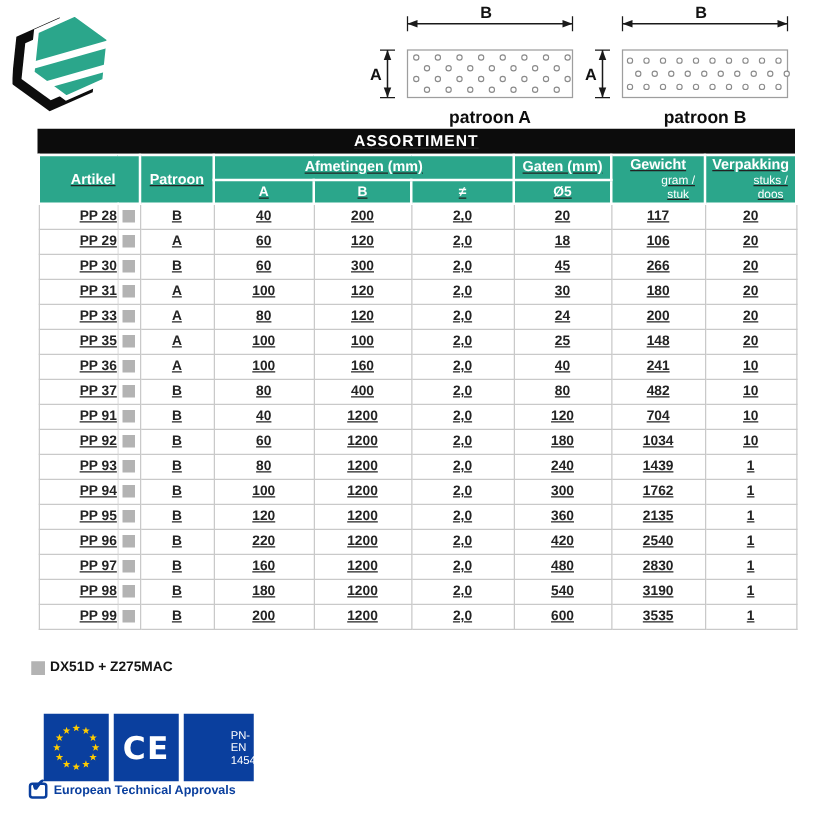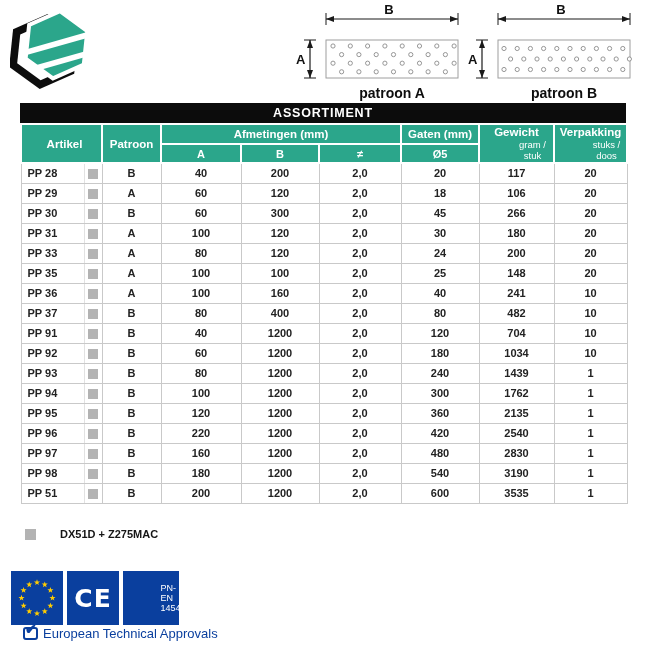--- a/index.html
+++ b/index.html
@@ -20,55 +20,55 @@
   #diagram-b{left:468px;}
   .dim-line{stroke:var(--line);stroke-width:1.2;}
   .dim-tick{stroke:var(--line);stroke-width:1;}
   .dim-arrow{fill:var(--line);}
   .plate{fill:#fff;stroke:#9e9e9e;stroke-width:1;}
   .holes circle{fill:#fff;stroke:#8b8b8b;stroke-width:0.9;}
   .dim-label{font:700 13px "Liberation Sans",sans-serif;fill:#111;}
   .caption{font:700 14px "Liberation Sans",sans-serif;fill:#0d0d0d;text-anchor:middle;}
 
   
-  .table-wrap{position:absolute;left:20px;top:103px;width:606px;}
+  .table-wrap{position:absolute;left:30px;top:103px;width:606px;text-decoration:underline;}
   .title-bar{height:20px;background:var(--bar);color:#fff;display:flex;align-items:center;
              justify-content:center;font-size:12.5px;font-weight:700;letter-spacing:.8px;}
   table{border-collapse:collapse;width:606px;table-layout:fixed;}
   thead th{background:var(--teal);color:#fff;border:2px solid #fff;padding:0;
            font-size:11.5px;font-weight:700;text-align:center;vertical-align:middle;}
   thead tr.r1 th{height:20px;}
   thead tr.r2 th{height:19px;font-size:11px;}
   th.h-artikel{text-align:center;padding-left:6px;}
   th .sub{display:block;font-size:9.5px;font-weight:400;margin-top:1px;margin-left:32px;}
   tbody td{height:20px;border:1px solid var(--row-border);padding:0;text-align:center;
            font-size:11px;font-weight:700;color:var(--ink);}
-  tbody td.c-artikel{text-align:left;padding-left:6px;border-right-color:#e2e2e2;}
+  tbody td.c-artikel{text-align:right;padding-left:6px;border-right-color:#e2e2e2;}
   tbody td.c-swatch{border-left-color:#e2e2e2;}
   .swatch{display:inline-block;width:10px;height:10px;background:var(--swatch);vertical-align:middle;}
 
   
-  .legend{position:absolute;left:25px;top:528px;display:flex;align-items:center;gap:24px;}
+  .legend{position:absolute;left:25px;top:528px;display:flex;align-items:center;gap:4px;}
   .legend .swatch{width:11px;height:11px;}
   .legend-label{font-size:11px;font-weight:600;color:#151515;}
 
   
-  .certs{position:absolute;left:11px;top:571px;display:flex;gap:4px;}
+  .certs{position:absolute;left:35px;top:571px;display:flex;gap:4px;}
   .cert-box{width:52px;height:54px;background:var(--cert-blue);display:flex;
             align-items:center;justify-content:center;}
   #pn-box{width:56px;}
   .ce-text{color:#fff;font-size:25px;font-weight:700;font-family:"DejaVu Sans",sans-serif;letter-spacing:1px;}
   .pn-text{color:#fff;font-size:9px;font-weight:400;padding-left:44px;}
 
   .approvals{position:absolute;left:23px;top:626px;display:flex;align-items:center;gap:5px;}
   .checkbox{width:15px;height:13px;border:2px solid var(--cert-blue);border-radius:3px;
             background:#fff;position:relative;flex:0 0 auto;}
   .checkbox .check{position:absolute;left:0px;top:-7px;color:var(--cert-blue);
                    font-size:14px;font-weight:700;line-height:1;}
-  .approval-label{color:var(--cert-blue);font-size:13px;font-weight:400;}
+  .approval-label{color:var(--cert-blue);font-size:10px;font-weight:700;}
 </style>
 </head>
 <body>
 
 <svg class="logo" width="82" height="94" viewBox="0 0 102 117">
   <g transform="rotate(6 50 58)">
     <polygon points="42,13 82.7,36.5 82.7,83.5 42,107 1.3,83.5 1.3,36.5" fill="#0d0d0d"></polygon>
     <polygon points="42,24 73.2,42 73.2,78 42,96 10.8,78 10.8,42" fill="#ffffff"></polygon>
     <clipPath id="tealClip">
       <polygon points="57,8 93.4,29 93.4,71 57,92 20.6,71 20.6,29"></polygon>
@@ -386,21 +386,21 @@
           <td class="c-swatch"><span class="swatch"></span></td>
           <td>B</td>
           <td>180</td>
           <td>1200</td>
           <td>2,0</td>
           <td>540</td>
           <td>3190</td>
           <td>1</td>
         </tr>
         <tr>
-          <td class="c-artikel">PP 51</td>
+          <td class="c-artikel">PP 99</td>
           <td class="c-swatch"><span class="swatch"></span></td>
           <td>B</td>
           <td>200</td>
           <td>1200</td>
           <td>2,0</td>
           <td>600</td>
           <td>3535</td>
           <td>1</td>
         </tr>
       </tbody>

